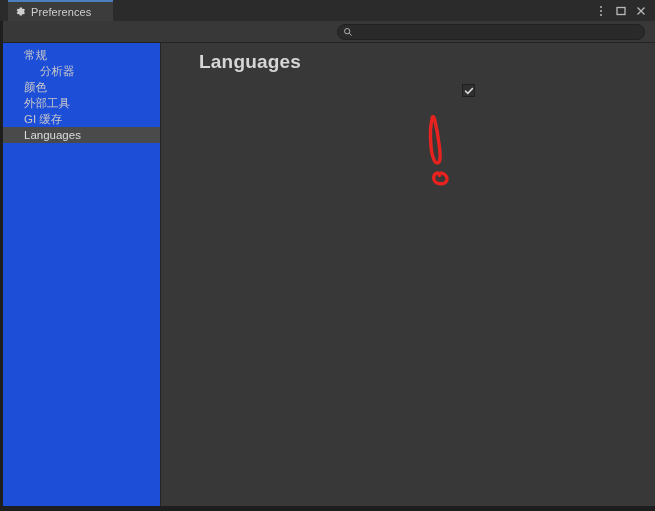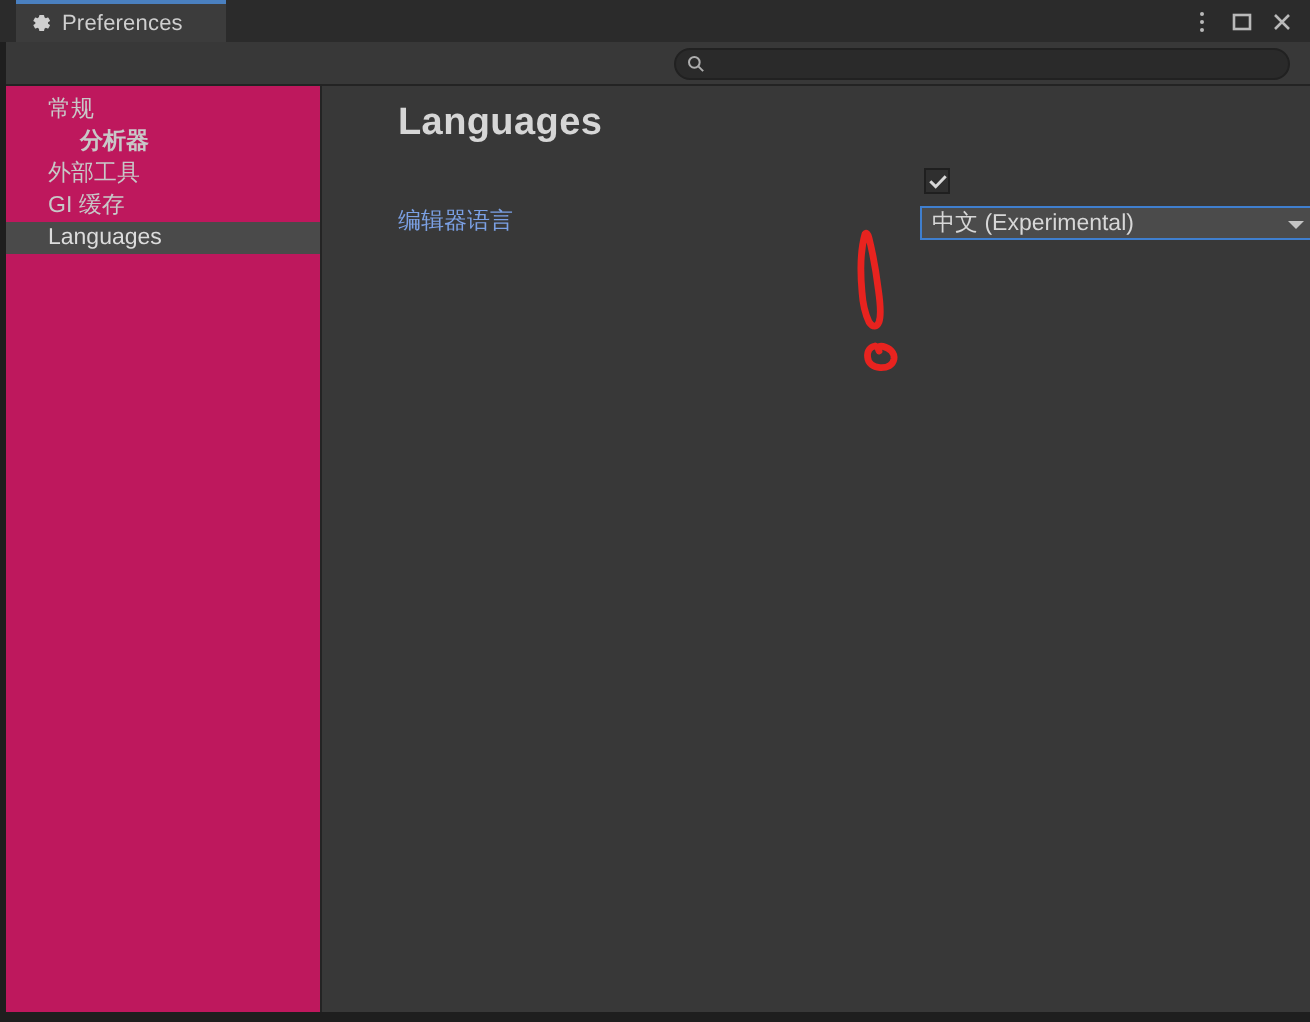--- a/index.html
+++ b/index.html
@@ -137,36 +137,36 @@
     left: 0; top: 43px;
     width: 655px;
     height: 463px;
     background: #383838;
   }
   .sidebar {
     position: absolute;
     left: 0; top: 0;
     width: 161px;
     height: 463px;
-    background: #be185d;
+    background: #1d4ed8;
     border-right: 1px solid #242424;
     box-sizing: border-box;
     padding-top: 4px;
   }
   .side-item {
     height: 16px;
     line-height: 16px;
     font-size: 11.5px;
     color: #c8c8c8;
     padding-left: 24px;
     white-space: nowrap;
     position: relative;
     box-sizing: border-box;
   }
-  .side-item.indent { padding-left: 40px; font-weight: bold; }
+  .side-item.indent { padding-left: 40px; }
   .side-item.selected {
     background: #4a4a4a;
     color: #dcdcdc;
   }
   .side-arrow {
     position: absolute;
     left: 12px;
     top: 0;
     width: 9px;
     height: 16px;
@@ -355,20 +355,23 @@
   <div class="content">
 
     <div class="sidebar">
       <div class="side-item">
         <span>常规</span>
       </div>
       <div class="side-item indent">
         <span>分析器</span>
       </div>
       <div class="side-item">
+        <span>颜色</span>
+      </div>
+      <div class="side-item">
         <span>外部工具</span>
       </div>
       <div class="side-item">
         <span>GI 缓存</span>
       </div>
       <div class="side-item selected">
         <span>Languages</span>
       </div>
     </div>
 
@@ -376,31 +379,20 @@
       <div class="page-title">Languages</div>
 
       <div class="row" style="top:40px;">
         <span class="checkbox">
           <svg width="10" height="10" viewBox="0 0 12 12" fill="none" stroke="currentColor" stroke-width="1.8" stroke-linecap="square">
             <path d="M2 6.2l2.6 2.6L10 3.2"></path>
           </svg>
         </span>
       </div>
 
-      <div class="row" style="top:60px;">
-        <span class="row-label accent">编辑器语言</span>
-        <span class="dropdown">
-          <span class="dropdown-text">中文 (Experimental)</span>
-          <span class="dropdown-arrow">
-            <svg width="10" height="10" viewBox="0 0 10 10" fill="currentColor">
-                <path d="M1 3.5h8L5 7.5z"></path>
-              </svg>
-          </span>
-        </span>
-      </div>
     </div>
   </div>
 
   <div class="scrollbar-track">
     <div class="scrollbar-thumb"></div>
   </div>
 
   <div class="left-edge"></div>
   <div class="bottom-strip"></div>
 

